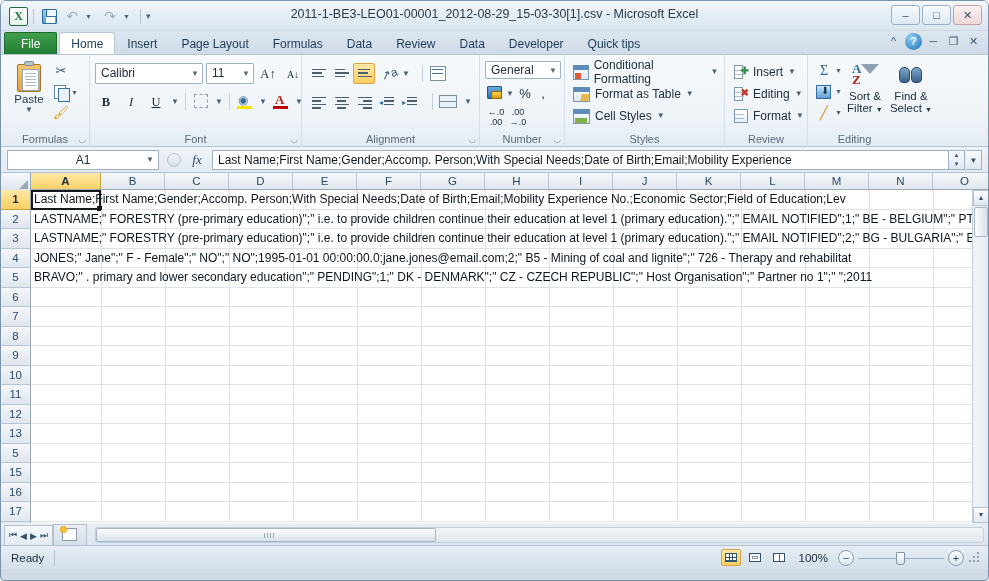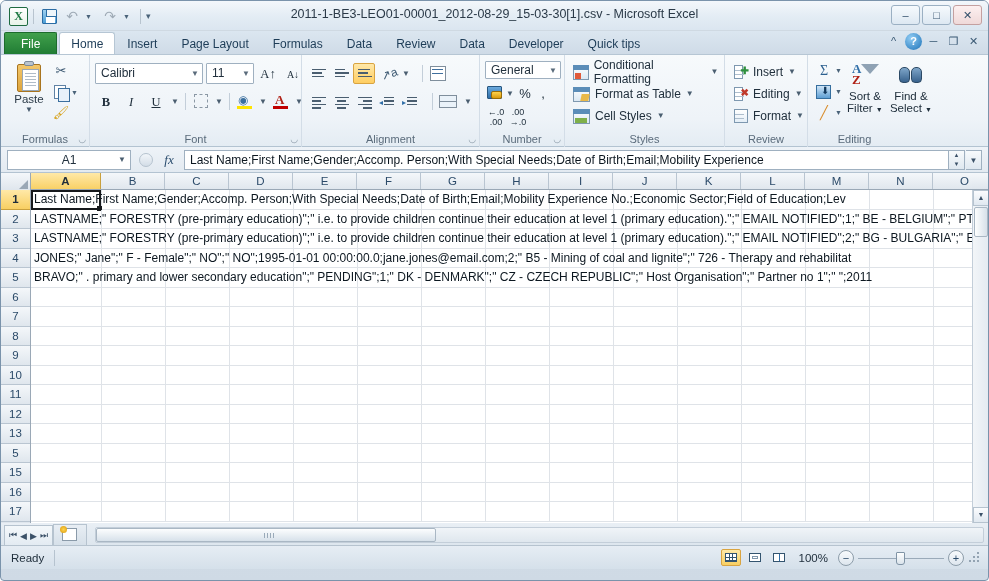--- a/index.html
+++ b/index.html
@@ -203,21 +203,21 @@
   .findic .l1,.findic .l2{position:absolute;top:7px;width:11px;height:16px;border:1px solid #2c4a66;border-radius:5px 5px 4px 4px;background:linear-gradient(180deg,#7fa6c9,#38628d);}
   .findic .l1{left:3px;} .findic .l2{left:15px;}
 
   
   .fbar{
     height:26px;display:flex;align-items:center;
     background:linear-gradient(180deg,#eef3f8,#e3eaf1);
     border-bottom:1px solid #b3c3d1; padding:0 2px;
   }
   .namebox{
-    width:124px;height:20px;margin-left:4px;background:#fff;border:1px solid #9fb0c0;
+    width:152px;height:20px;margin-left:4px;background:#fff;border:1px solid #9fb0c0;
     display:flex;align-items:center;justify-content:center;position:relative;font-size:12px;color:#21303d;
   }
   .namebox .nc{position:absolute;right:4px;font-size:8px;color:#4a5e70;}
   .fbbtns{display:flex;align-items:center;gap:1px;margin:0 4px;}
   .fbbtn{width:22px;height:20px;text-align:center;line-height:20px;font-size:13px;color:#9aa8b5;}
   .fbbtn.fx{color:#2b4d6e;font-style:italic;font-family:"Liberation Serif",serif;font-size:13px;}
   .fbbtn .circle{display:inline-block;width:14px;height:14px;border-radius:7px;background:linear-gradient(180deg,#f2f6fa,#d3dde7);border:1px solid #b6c3cf;vertical-align:middle;}
   .finput{
     flex:1;height:20px;background:#fff;border:1px solid #9fb0c0;display:flex;align-items:center;
     padding-left:5px;font-size:12px;color:#0c1720;white-space:nowrap;overflow:hidden;

